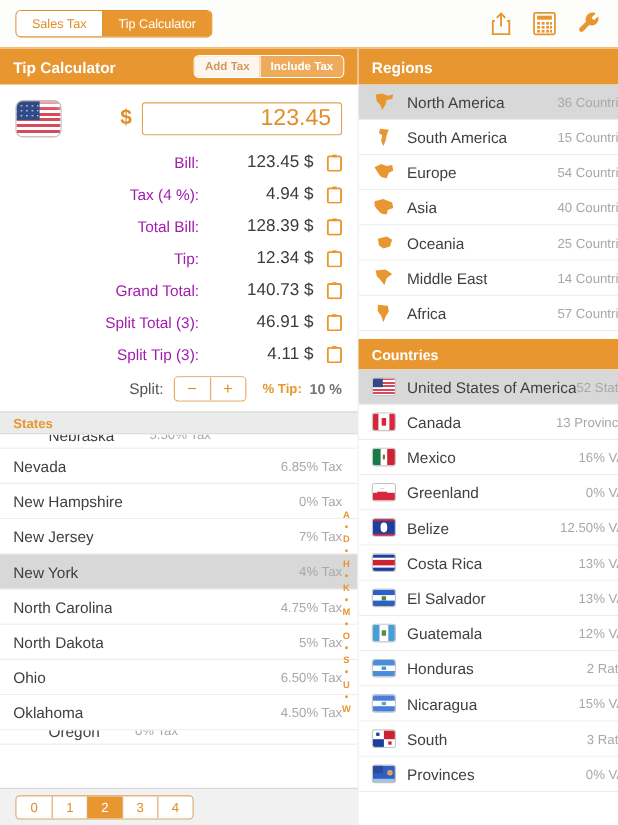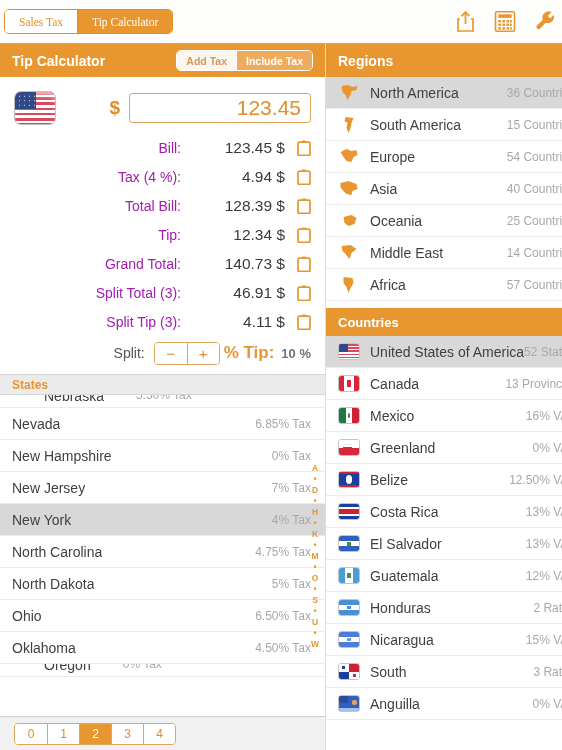--- a/index.html
+++ b/index.html
@@ -9,24 +9,23 @@
     background: #ffffff;
     overflow: hidden;
   }
   #app { position: relative; width: 562px; height: 750px; display: flex; flex-direction: column; }
 
   
   .toolbar {
     height: 44px; flex: 0 0 44px;
     background: #fdfdfc;
     display: flex; align-items: center;
-    padding: 0 4px;
+    padding: 0 14px;
     border-bottom: 1px solid #e9a13b;
     position: relative;
-    font-family: Liberation Serif, serif;
   }
   .seg { display: flex; border: 1px solid #e08e2a; border-radius: 5px; overflow: hidden; height: 25px; }
   .seg > div {
     display: flex; align-items: center; justify-content: center;
     font-size: 11.5px; padding: 0 14px; height: 100%;
     color: #e08e2a; background: #ffffff; white-space: nowrap;
   }
   .seg > div.sel { background: #e8962f; color: #ffffff; }
   .seg > div + div { border-left: 1px solid #e08e2a; }
   .tb-icons { margin-left: auto; display: flex; align-items: center; gap: 18px; }
@@ -85,21 +84,21 @@
   .copy-ico { width: 14px; margin-left: 12px; flex: 0 0 14px; display: block; }
 
   .split-row { display: flex; align-items: center; height: 34px; padding: 0 14px; }
   .split-label { margin-left: auto; font-size: 14px; color: #545454; padding-right: 9px; }
   .stepper { display: flex; border: 1px solid #e1a45e; border-radius: 4px; overflow: hidden; height: 23px; }
   .stepper > div {
     width: 32px; display: flex; align-items: center; justify-content: center;
     color: #e08e2a; font-size: 15px; background: #fff;
   }
   .stepper > div + div { border-left: 1px solid #e1a45e; }
-  .pct-tip { margin-left: 4px; font-size: 17px; color: #e8962f; font-weight: bold; }
+  .pct-tip { margin-left: 15px; font-size: 12px; color: #e8962f; font-weight: bold; }
   .pct-val { margin-left: 7px; font-size: 13px; color: #737373; font-weight: bold; }
 
   
   .sub-hdr {
     background: #ebebeb; color: #e8962f; font-size: 12px; font-weight: bold;
     height: 21px; flex: 0 0 21px; display: flex; align-items: center; padding: 0 12px;
     border-top: 1px solid #d6d6d6; border-bottom: 1px solid #d6d6d6;
   }
   .list { flex: 1 1 auto; overflow: hidden; position: relative; background: #fff; min-height: 0; }
   .row {
@@ -551,21 +550,21 @@
               <span class="rname">South</span>
               <span class="rmeta">3 Rates</span>
             </div>
             <div class="row">
               <span class="flag">
                 <i style="inset:0;background:#2f5fc0"></i>
                 <i style="left:0;top:0;width:46%;height:46%;background:#2a4a9e"></i>
                 <i style="right:10%;top:28%;width:26%;height:30%;background:#e8a05a;border-radius:40%"></i>
                 <i style="left:0;bottom:0;width:100%;height:18%;background:#9fc4e8"></i>
               </span>
-              <span class="rname">Anguilla</span>
+              <span class="rname">Provinces</span>
               <span class="rmeta">0% VAT</span>
             </div>
           </div>
 
       </div>
     </div>
 
   </div>
 </div>
 

